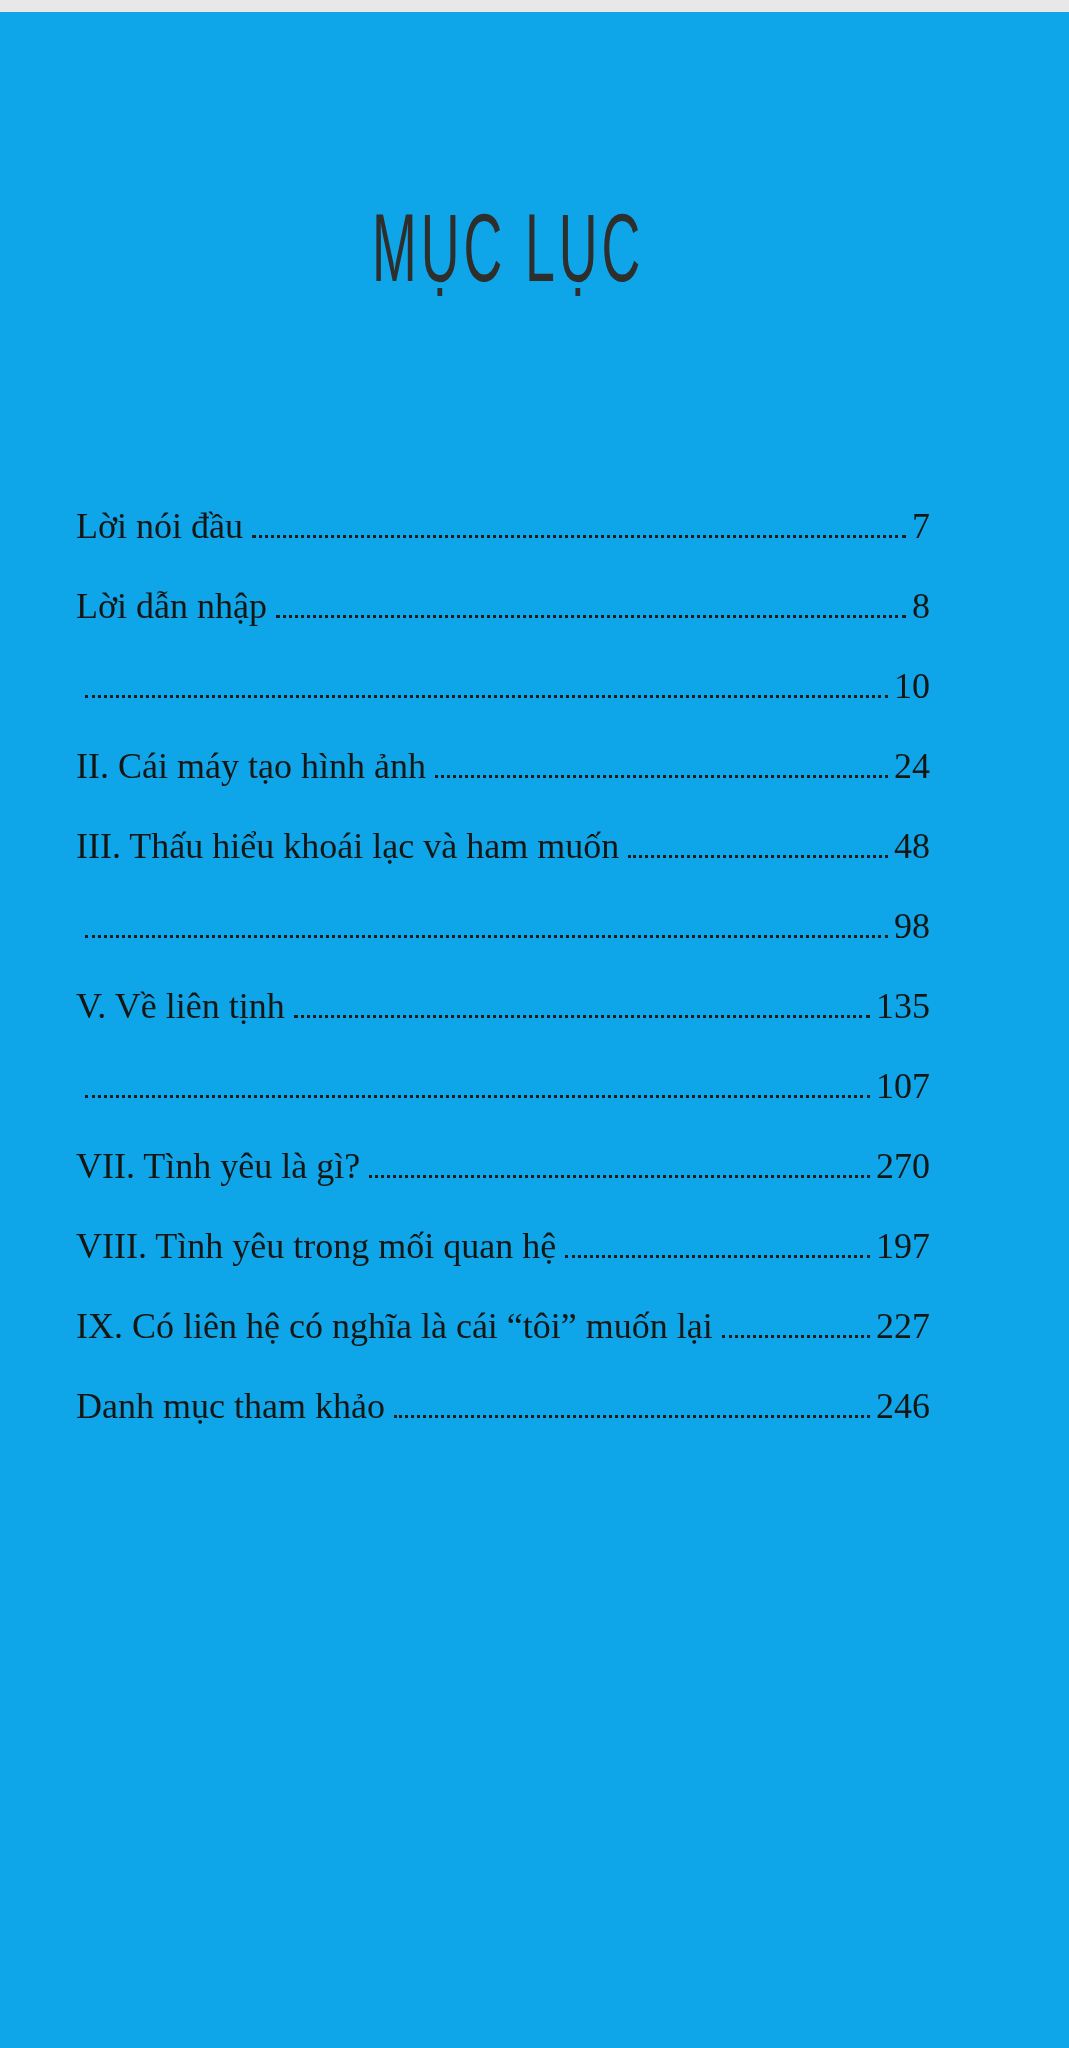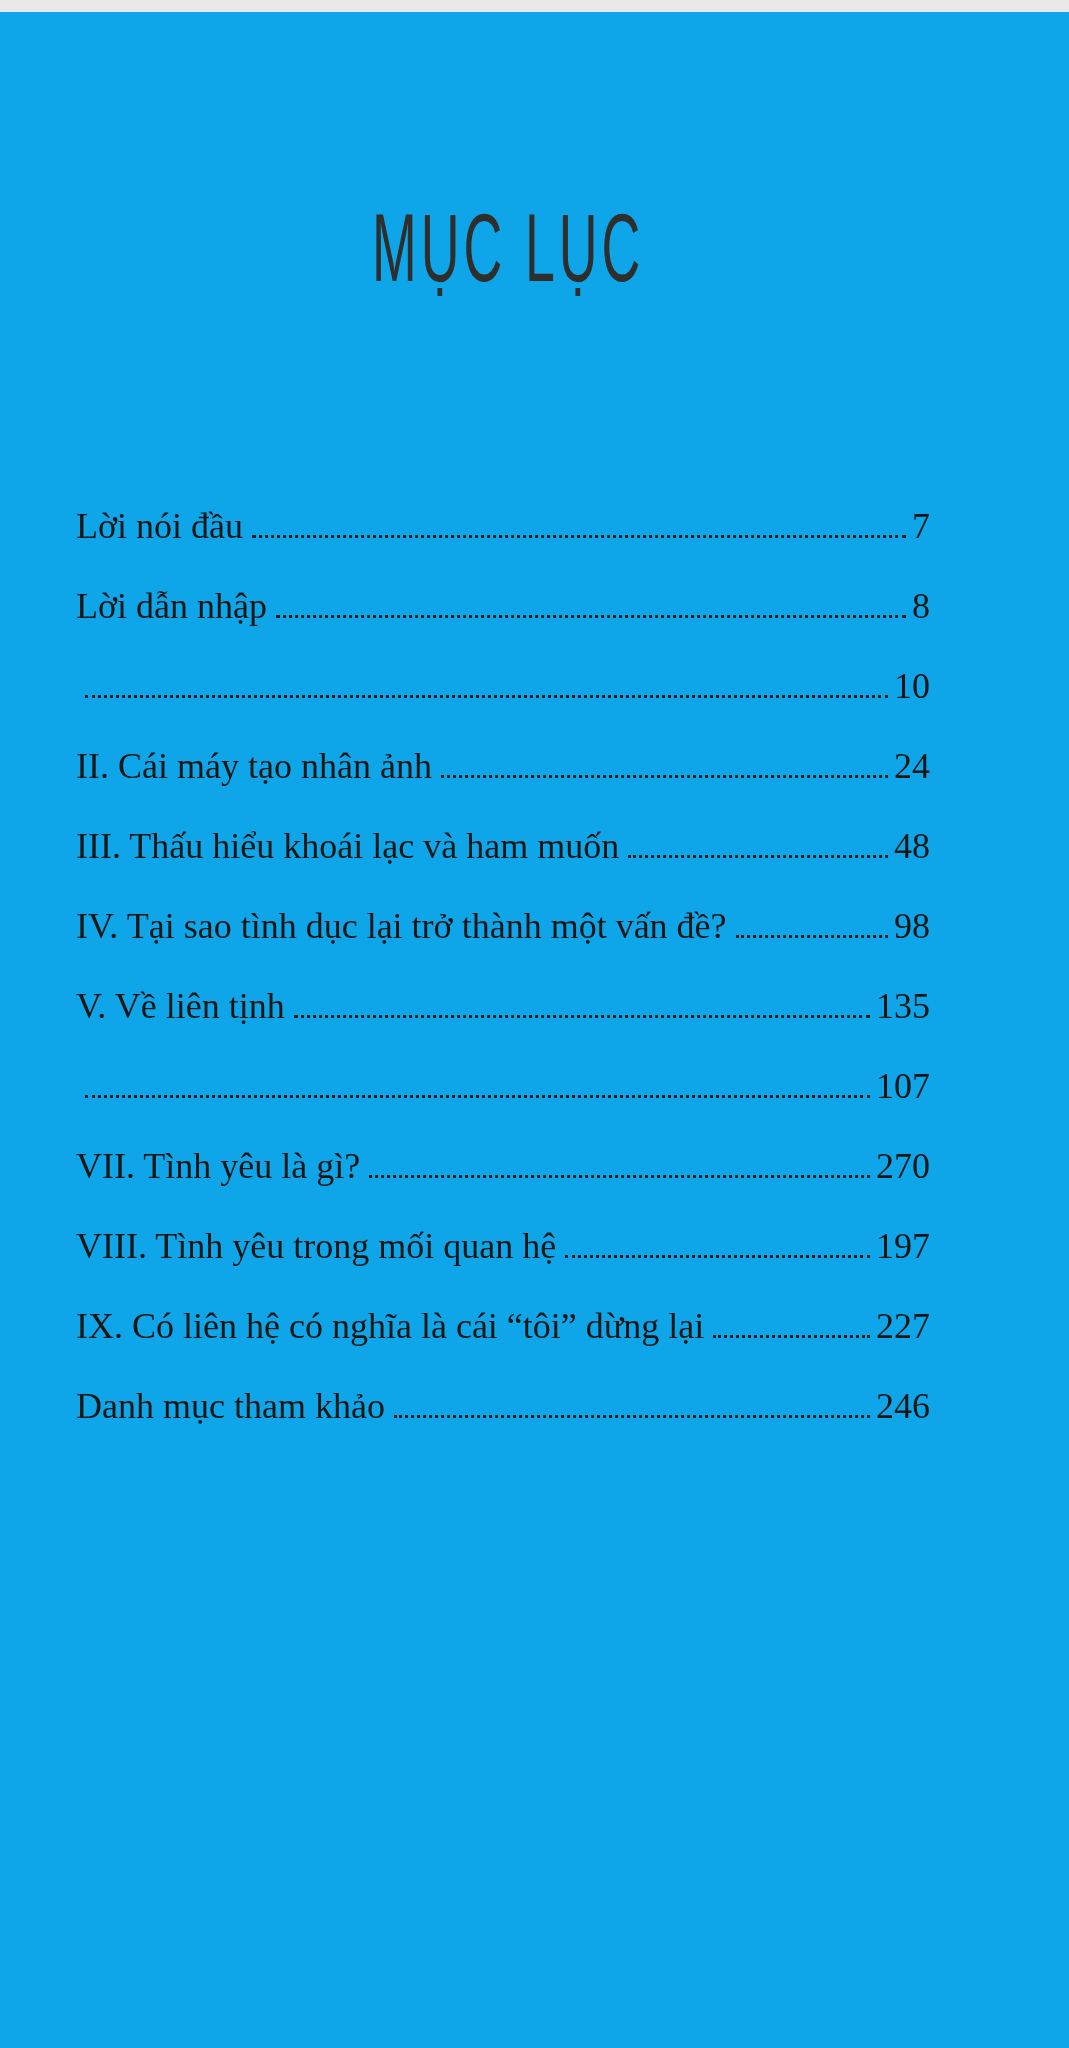--- a/index.html
+++ b/index.html
@@ -90,33 +90,32 @@
       <span class="toc-dots"></span>
       <span class="toc-page">8</span>
     </div>
 
     <div class="toc-row">
       <span class="toc-dots"></span>
       <span class="toc-page">10</span>
     </div>
 
     <div class="toc-row">
-      <span class="toc-label">II. Cái máy tạo nhân ảnh</span>
+      <span class="toc-label">II. Cái máy tạo hình ảnh</span>
       <span class="toc-dots"></span>
       <span class="toc-page">24</span>
     </div>
 
     <div class="toc-row">
       <span class="toc-label">III. Thấu hiểu khoái lạc và ham muốn</span>
       <span class="toc-dots"></span>
       <span class="toc-page">48</span>
     </div>
 
     <div class="toc-row">
-      <span class="toc-label">IV. Tại sao tình dục lại trở thành một vấn đề?</span>
       <span class="toc-dots"></span>
       <span class="toc-page">98</span>
     </div>
 
     <div class="toc-row">
       <span class="toc-label">V. Về liên tịnh</span>
       <span class="toc-dots"></span>
       <span class="toc-page">135</span>
     </div>
 
@@ -131,21 +130,21 @@
       <span class="toc-page">270</span>
     </div>
 
     <div class="toc-row">
       <span class="toc-label">VIII. Tình yêu trong mối quan hệ</span>
       <span class="toc-dots"></span>
       <span class="toc-page">197</span>
     </div>
 
     <div class="toc-row">
-      <span class="toc-label">IX. Có liên hệ có nghĩa là cái “tôi” dừng lại</span>
+      <span class="toc-label">IX. Có liên hệ có nghĩa là cái “tôi” muốn lại</span>
       <span class="toc-dots"></span>
       <span class="toc-page">227</span>
     </div>
 
     <div class="toc-row">
       <span class="toc-label">Danh mục tham khảo</span>
       <span class="toc-dots"></span>
       <span class="toc-page">246</span>
     </div>
 

